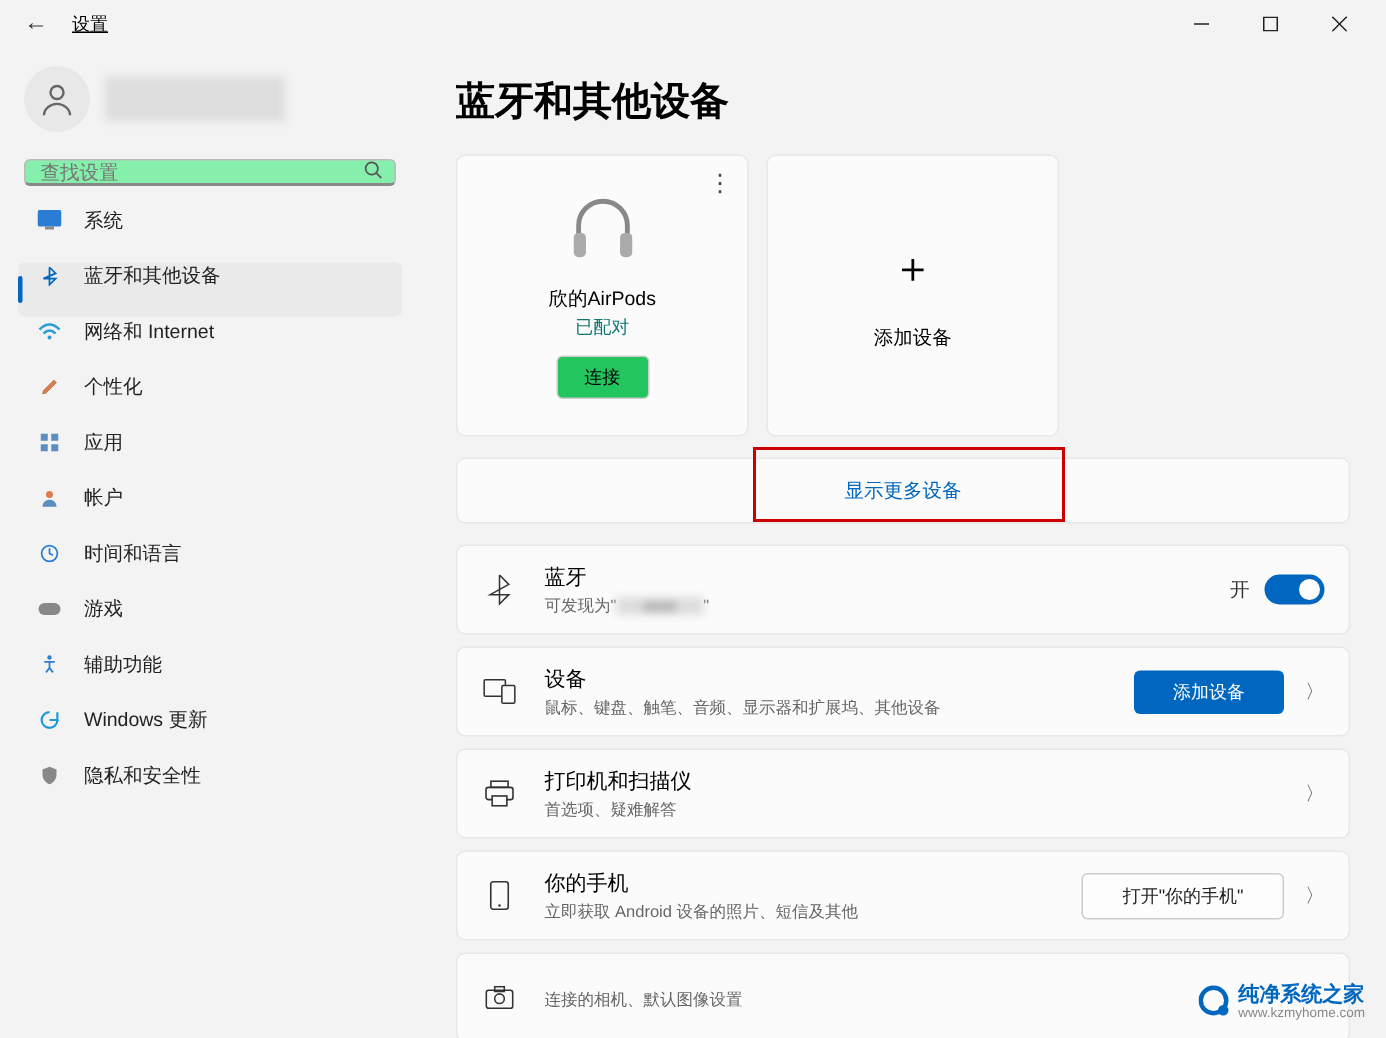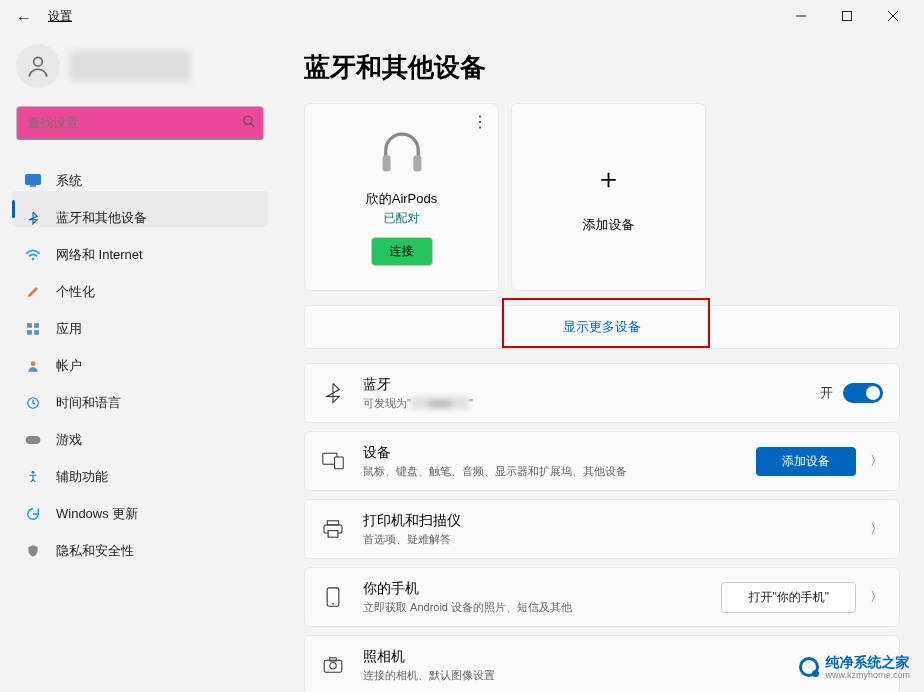--- a/index.html
+++ b/index.html
@@ -12,25 +12,25 @@
 .title-bar .win-controls > div { width: 46px; height: 32px; display: flex; align-items: center; justify-content: center; }
 
 .container { display: flex; height: calc(692px - 32px); }
 
 .sidebar { width: 280px; padding: 8px 12px 0 12px; }
 .user-block { display: flex; align-items: center; padding: 8px 4px 16px 4px; height: 60px; }
 .avatar { width: 44px; height: 44px; border-radius: 50%; background: #e8e8e8; display: flex; align-items: center; justify-content: center; margin-right: 10px; }
 .user-text { filter: blur(3px); background: #ddd; width: 120px; height: 30px; }
 
 .search-wrap { position: relative; margin: 6px 4px 14px 4px; }
-.search { width: 100%; height: 34px; border: 1px solid #bbb; background: #ec4899; border-radius: 4px; padding: 0 30px 0 10px; font-size: 13px; outline: none; border-bottom: 2px solid #888;}
+.search { width: 100%; height: 18px; border: 1px solid #bbb; background: #86efac; border-radius: 4px; padding: 0 30px 0 10px; font-size: 13px; outline: none; border-bottom: 2px solid #888;}
 .search-icon { position: absolute; right: 8px; top: 50%; transform: translateY(-50%); color: #555; font-size: 14px; }
 
 .nav { list-style: none; }
-.nav li { display: flex; align-items: flex-end; height: 36px; padding: 0 8px 0 12px; border-radius: 4px; margin: 1px 0; font-size: 13px; color: #222; cursor: default; position: relative; }
+.nav li { display: flex; align-items: flex-start; height: 36px; padding: 0 8px 0 12px; border-radius: 4px; margin: 1px 0; font-size: 13px; color: #222; cursor: default; position: relative; }
 .nav li.active { background: #eaeaea; }
 .nav li.active::before { content: ""; position: absolute; left: 0px; top: 9px; bottom: 9px; width: 3px; background: #0067c0; border-radius: 2px;}
 .nav li .nicon { width: 18px; height: 18px; margin-right: 14px; display: flex; align-items: center; justify-content: center; font-size: 14px; }
 
 .main { flex: 1; padding: 18px 24px 0 24px; overflow-y: auto; }
 .page-title { font-size: 26px; font-weight: 600; margin-bottom: 18px; }
 
 .cards-row { display: flex; gap: 12px; margin-bottom: 14px; }
 .card { background: #fbfbfb; border: 1px solid #e8e8e8; border-radius: 6px; width: 195px; height: 188px; display: flex; flex-direction: column; align-items: center; justify-content: flex-start; padding-top: 14px; position: relative; }
 .card .dots { position: absolute; right: 10px; top: 8px; font-size: 16px; color: #444; }
@@ -298,21 +298,20 @@
 
     <div class="setting-row">
       <div class="sicon">
           <svg width="20" height="16" viewBox="0 0 24 20">
             <rect x="1" y="4" width="22" height="15" rx="2" fill="none" stroke="#333" stroke-width="1.3"></rect>
             <circle cx="12" cy="11" r="4" fill="none" stroke="#333" stroke-width="1.3"></circle>
             <rect x="8" y="1" width="8" height="4" fill="none" stroke="#333" stroke-width="1.3"></rect>
           </svg>
         </div>
       <div class="stext">
-        <div class="stitle">照相机</div>
         <div class="sdesc">连接的相机、默认图像设置</div>
       </div>
     </div>
   </div>
 </div>
 
 <div class="watermark">
   <div class="wicon"></div>
   <div>
     <span>纯净系统之家</span>

